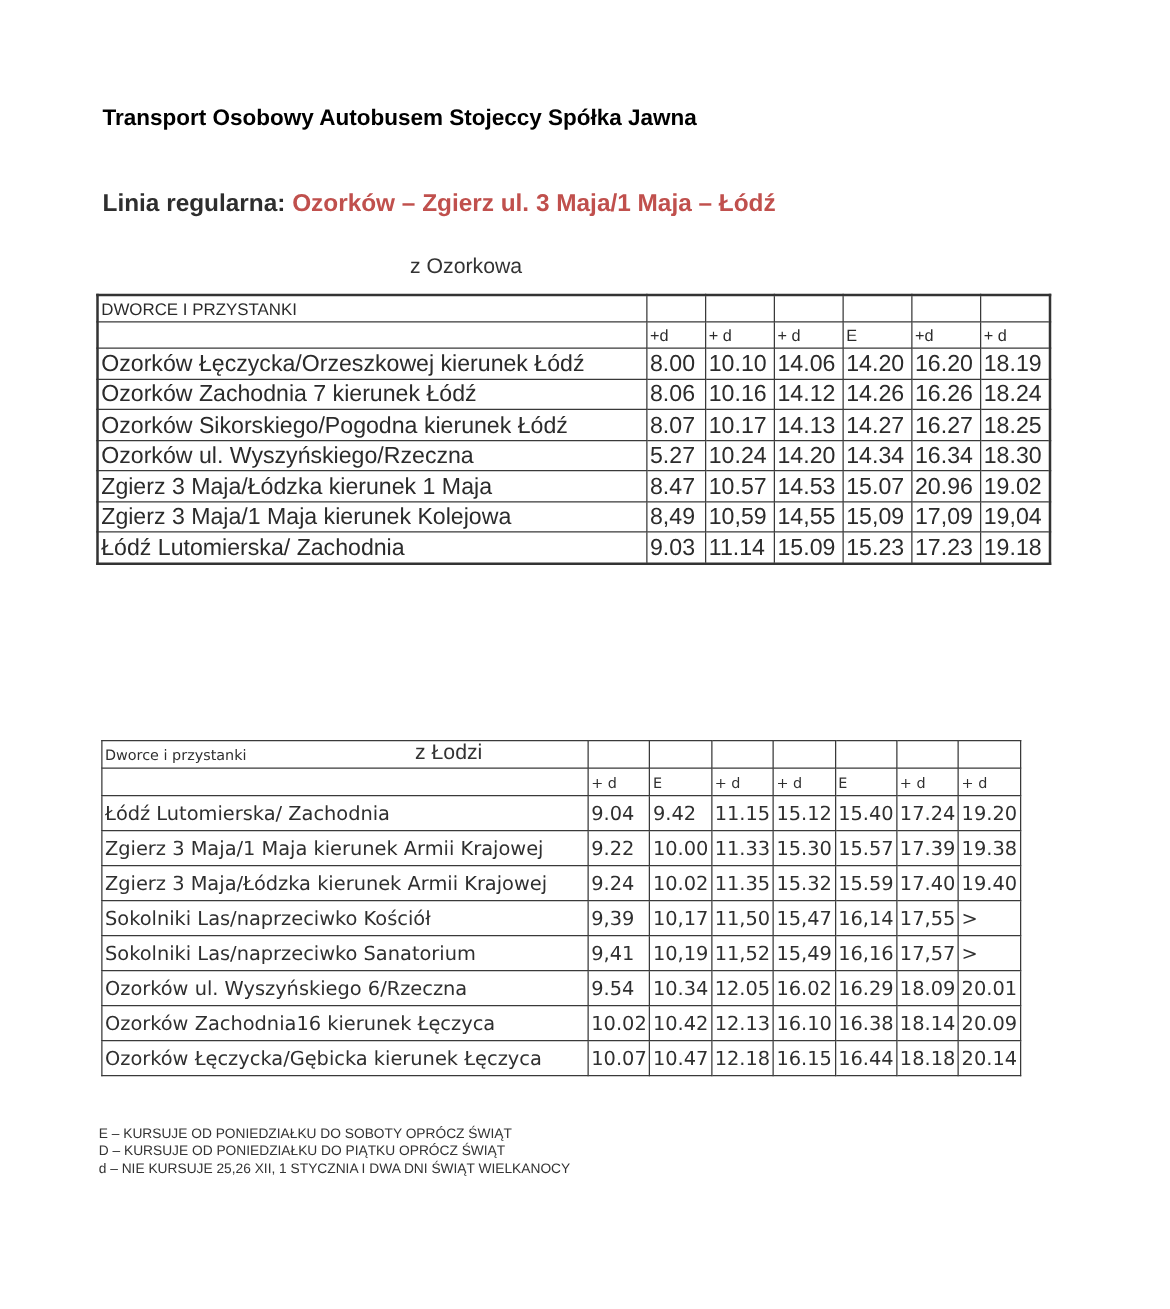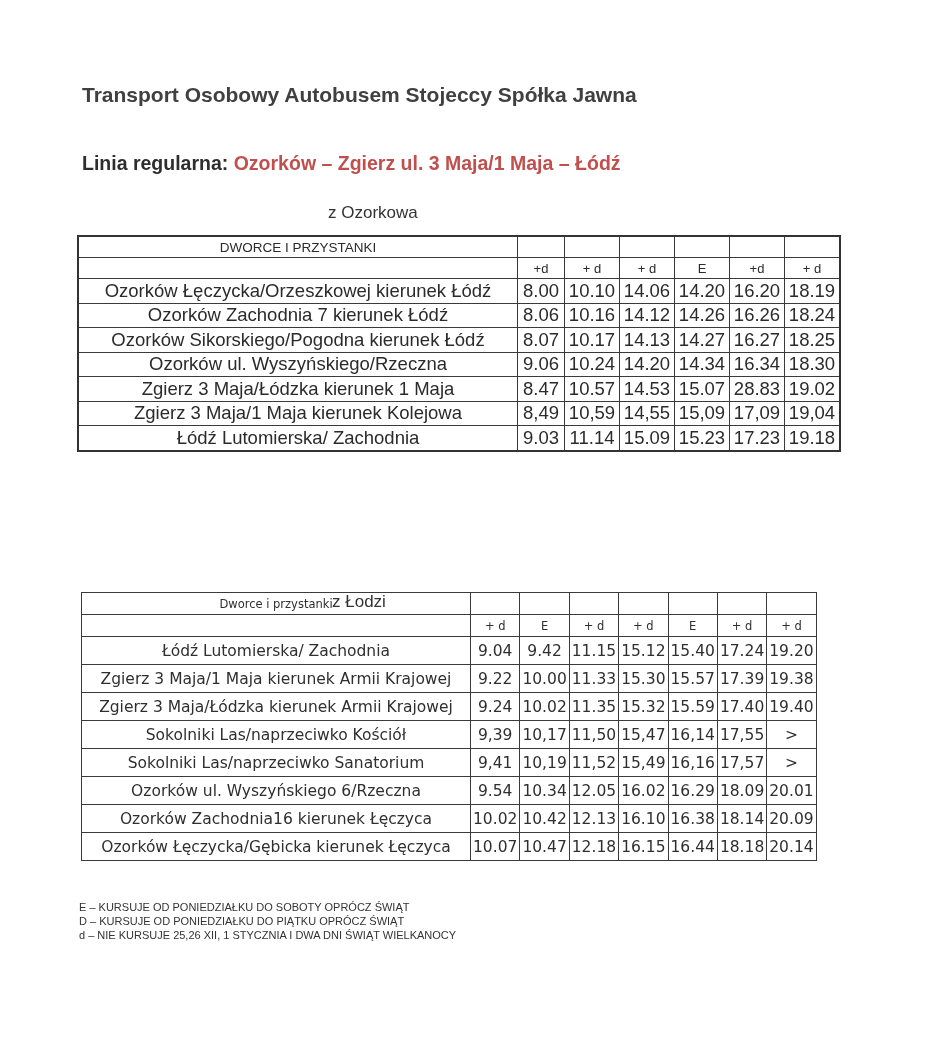--- a/index.html
+++ b/index.html
@@ -1,24 +1,24 @@
 <!DOCTYPE html>
 <html><head>
   <meta charset="utf-8">
   <style>
     html, body { margin: 0; padding: 0; }
     body {
       width: 936px; height: 1047px; background: #ffffff; position: relative;
       font-family: "Liberation Sans", sans-serif; color: #2b2b2b; overflow: hidden;
     }
-    .company { position: absolute; left: 82px; top: 83px; font-size: 21px; font-weight: bold; line-height: 23px; color: #404040; }
+    .company { position: absolute; left: 82px; top: 83px; font-size: 18px; font-weight: bold; line-height: 23px; color: #000000; }
     .line-title { position: absolute; left: 82px; top: 152px; font-size: 19.5px; font-weight: bold; color: #2e2e2e; }
     .line-title .route { color: #c0504d; text-align: center; }
     .section-title { position: absolute; font-size: 17px; font-weight: normal; color: #333; }
-    table.tt { position: absolute; border-collapse: collapse; text-align: center; }
+    table.tt { position: absolute; border-collapse: collapse; }
     table.tt td { border: 1px solid #3a3a3a; padding: 0 2px; white-space: nowrap; vertical-align: middle; }
     
     #t1 { left: 77px; top: 235px; font-family: "Liberation Sans", sans-serif; border: 2px solid #333; }
     #t1 td { font-size: 18.5px; height: 23.5px; }
     #t1 tr.hdr td { font-size: 13.5px; height: 20px; }
     #t1 tr.flags td { font-size: 13px; height: 20px; }
     #t1 td.stop { width: 434px; }
     #t1 td.t1c { width: 42px; }
     #t1 td.tw { width: 50px; }
     
@@ -85,34 +85,34 @@
     <td>Ozorków Sikorskiego/Pogodna kierunek Łódź</td>
     <td>8.07</td>
     <td>10.17</td>
     <td>14.13</td>
     <td>14.27</td>
     <td>16.27</td>
     <td>18.25</td>
   </tr>
   <tr>
     <td>Ozorków ul. Wyszyńskiego/Rzeczna</td>
-    <td>9.06</td>
+    <td>5.27</td>
     <td>10.24</td>
     <td>14.20</td>
     <td>14.34</td>
     <td>16.34</td>
     <td>18.30</td>
   </tr>
   <tr>
     <td>Zgierz 3 Maja/Łódzka kierunek 1 Maja</td>
     <td>8.47</td>
     <td>10.57</td>
     <td>14.53</td>
     <td>15.07</td>
-    <td>28.83</td>
+    <td>20.96</td>
     <td>19.02</td>
   </tr>
   <tr>
     <td>Zgierz 3 Maja/1 Maja kierunek Kolejowa</td>
     <td>8,49</td>
     <td>10,59</td>
     <td>14,55</td>
     <td>15,09</td>
     <td>17,09</td>
     <td>19,04</td>

